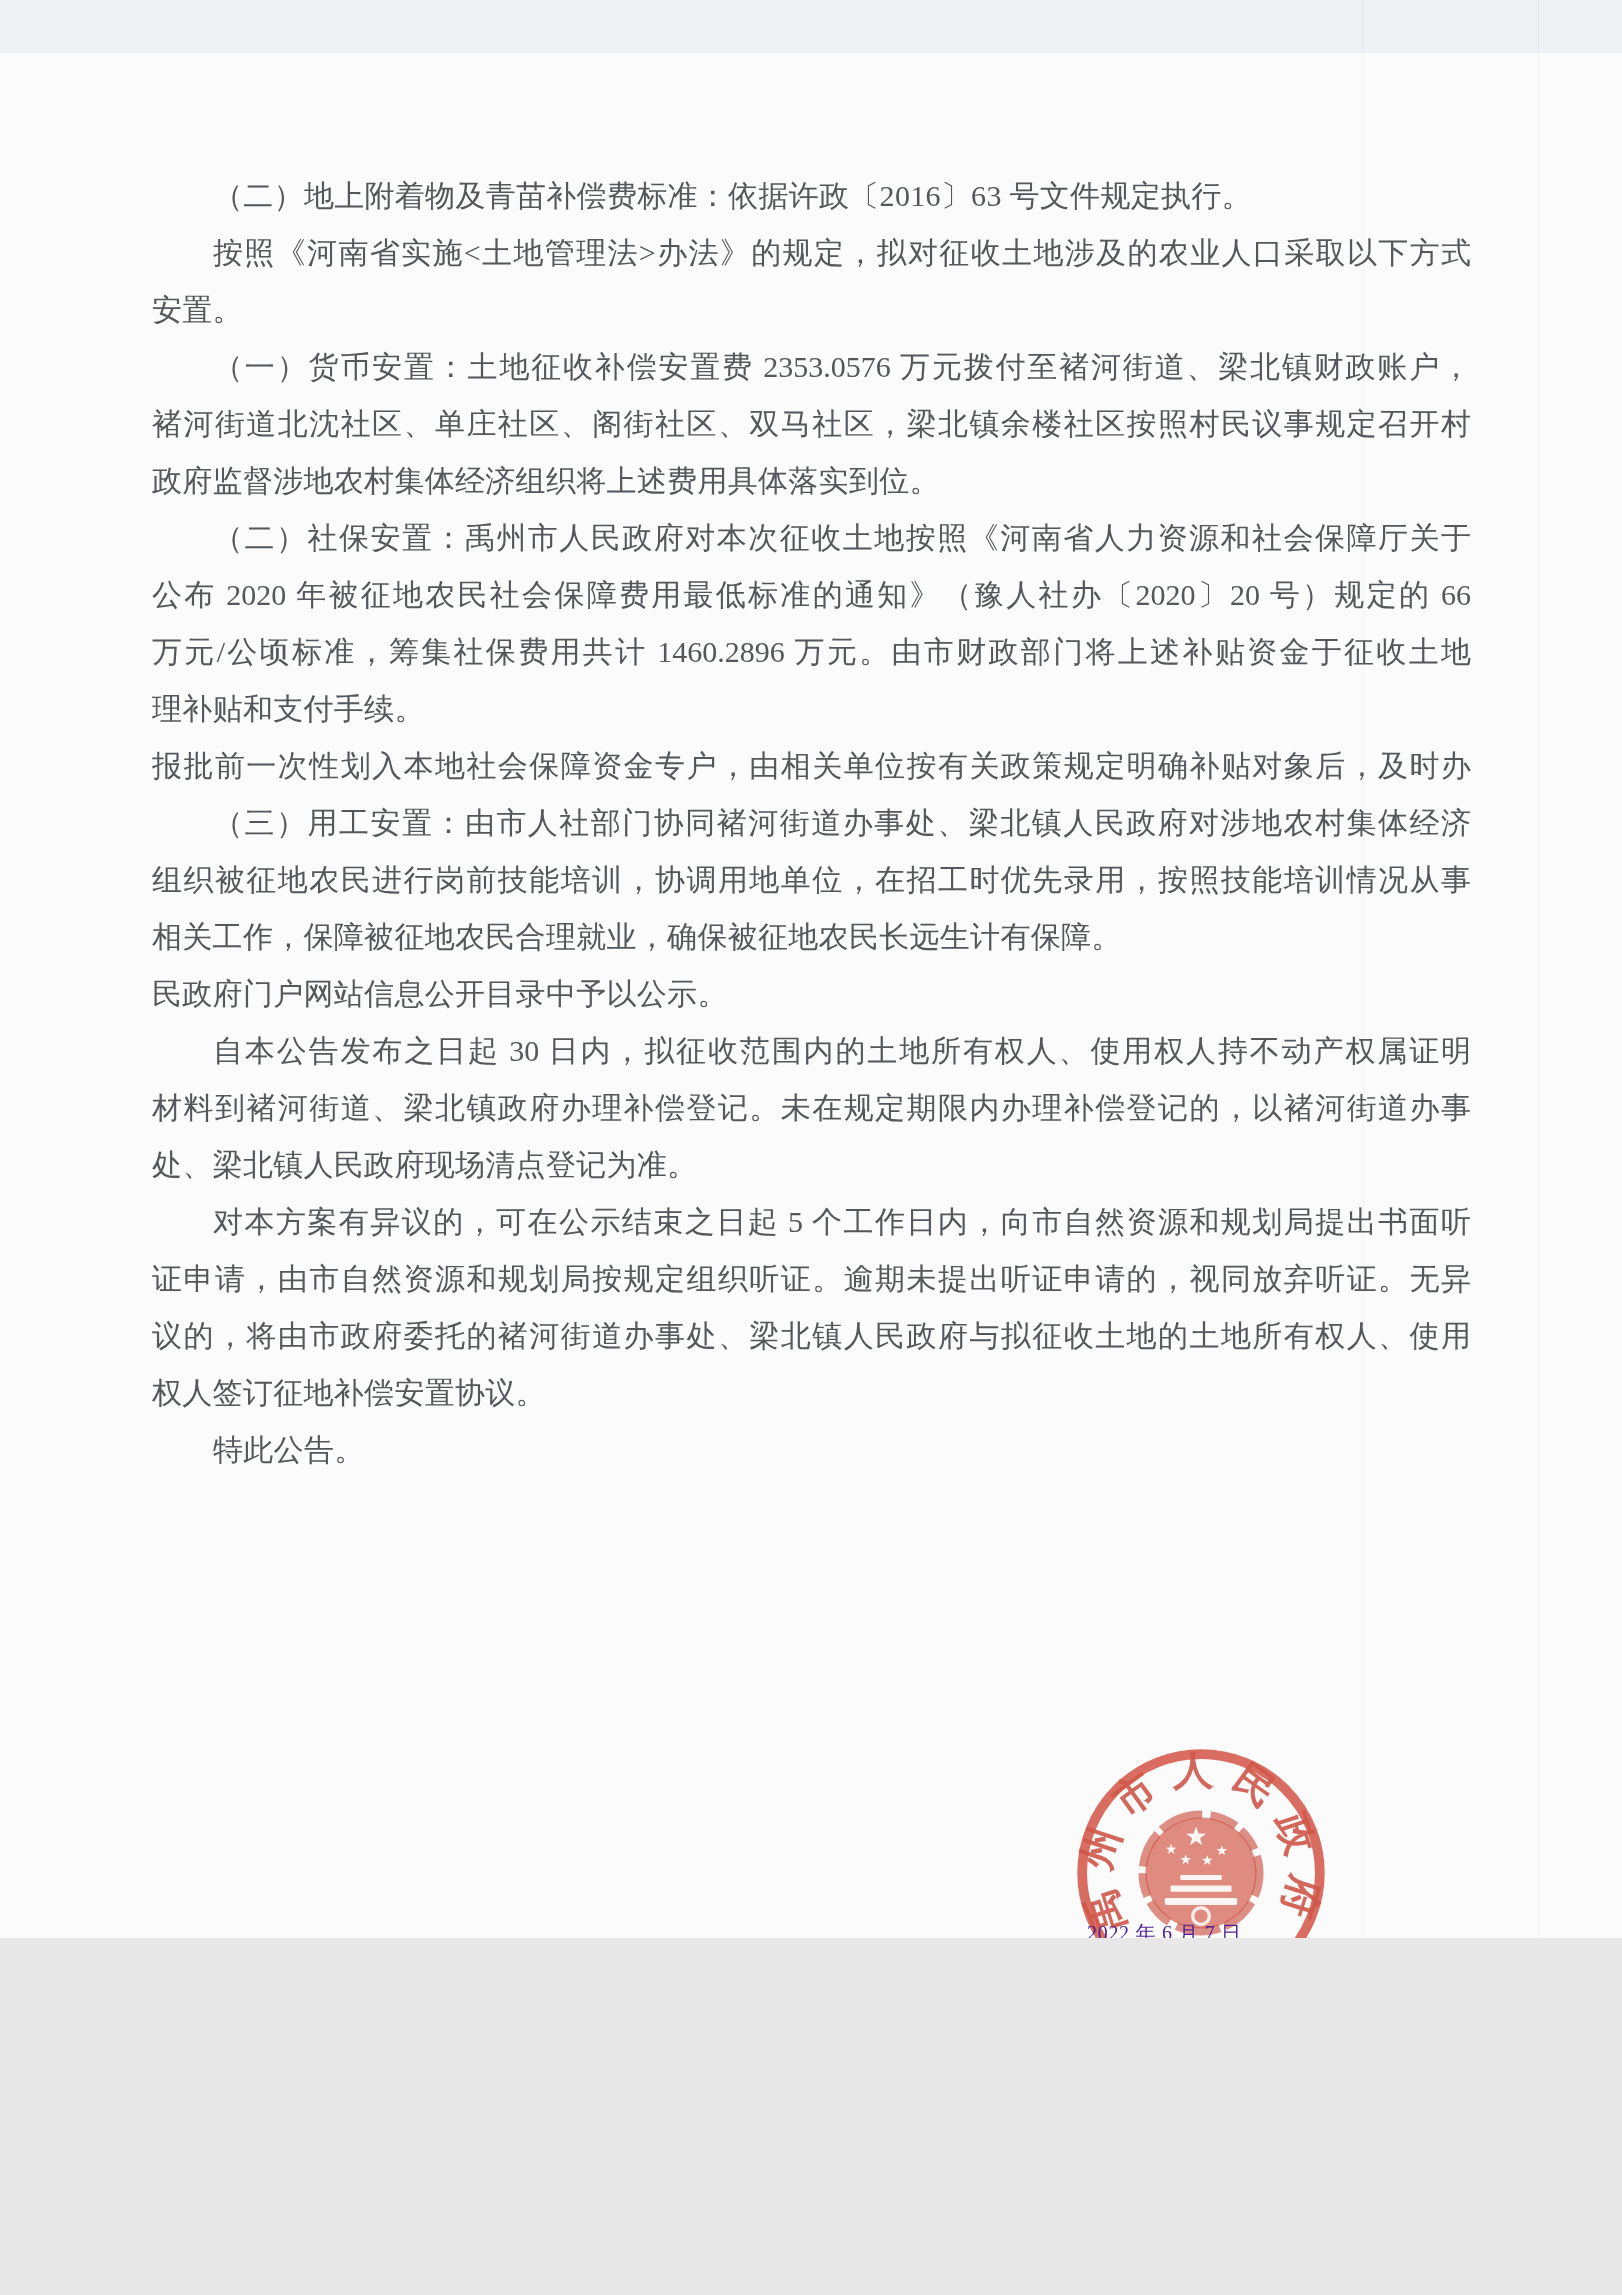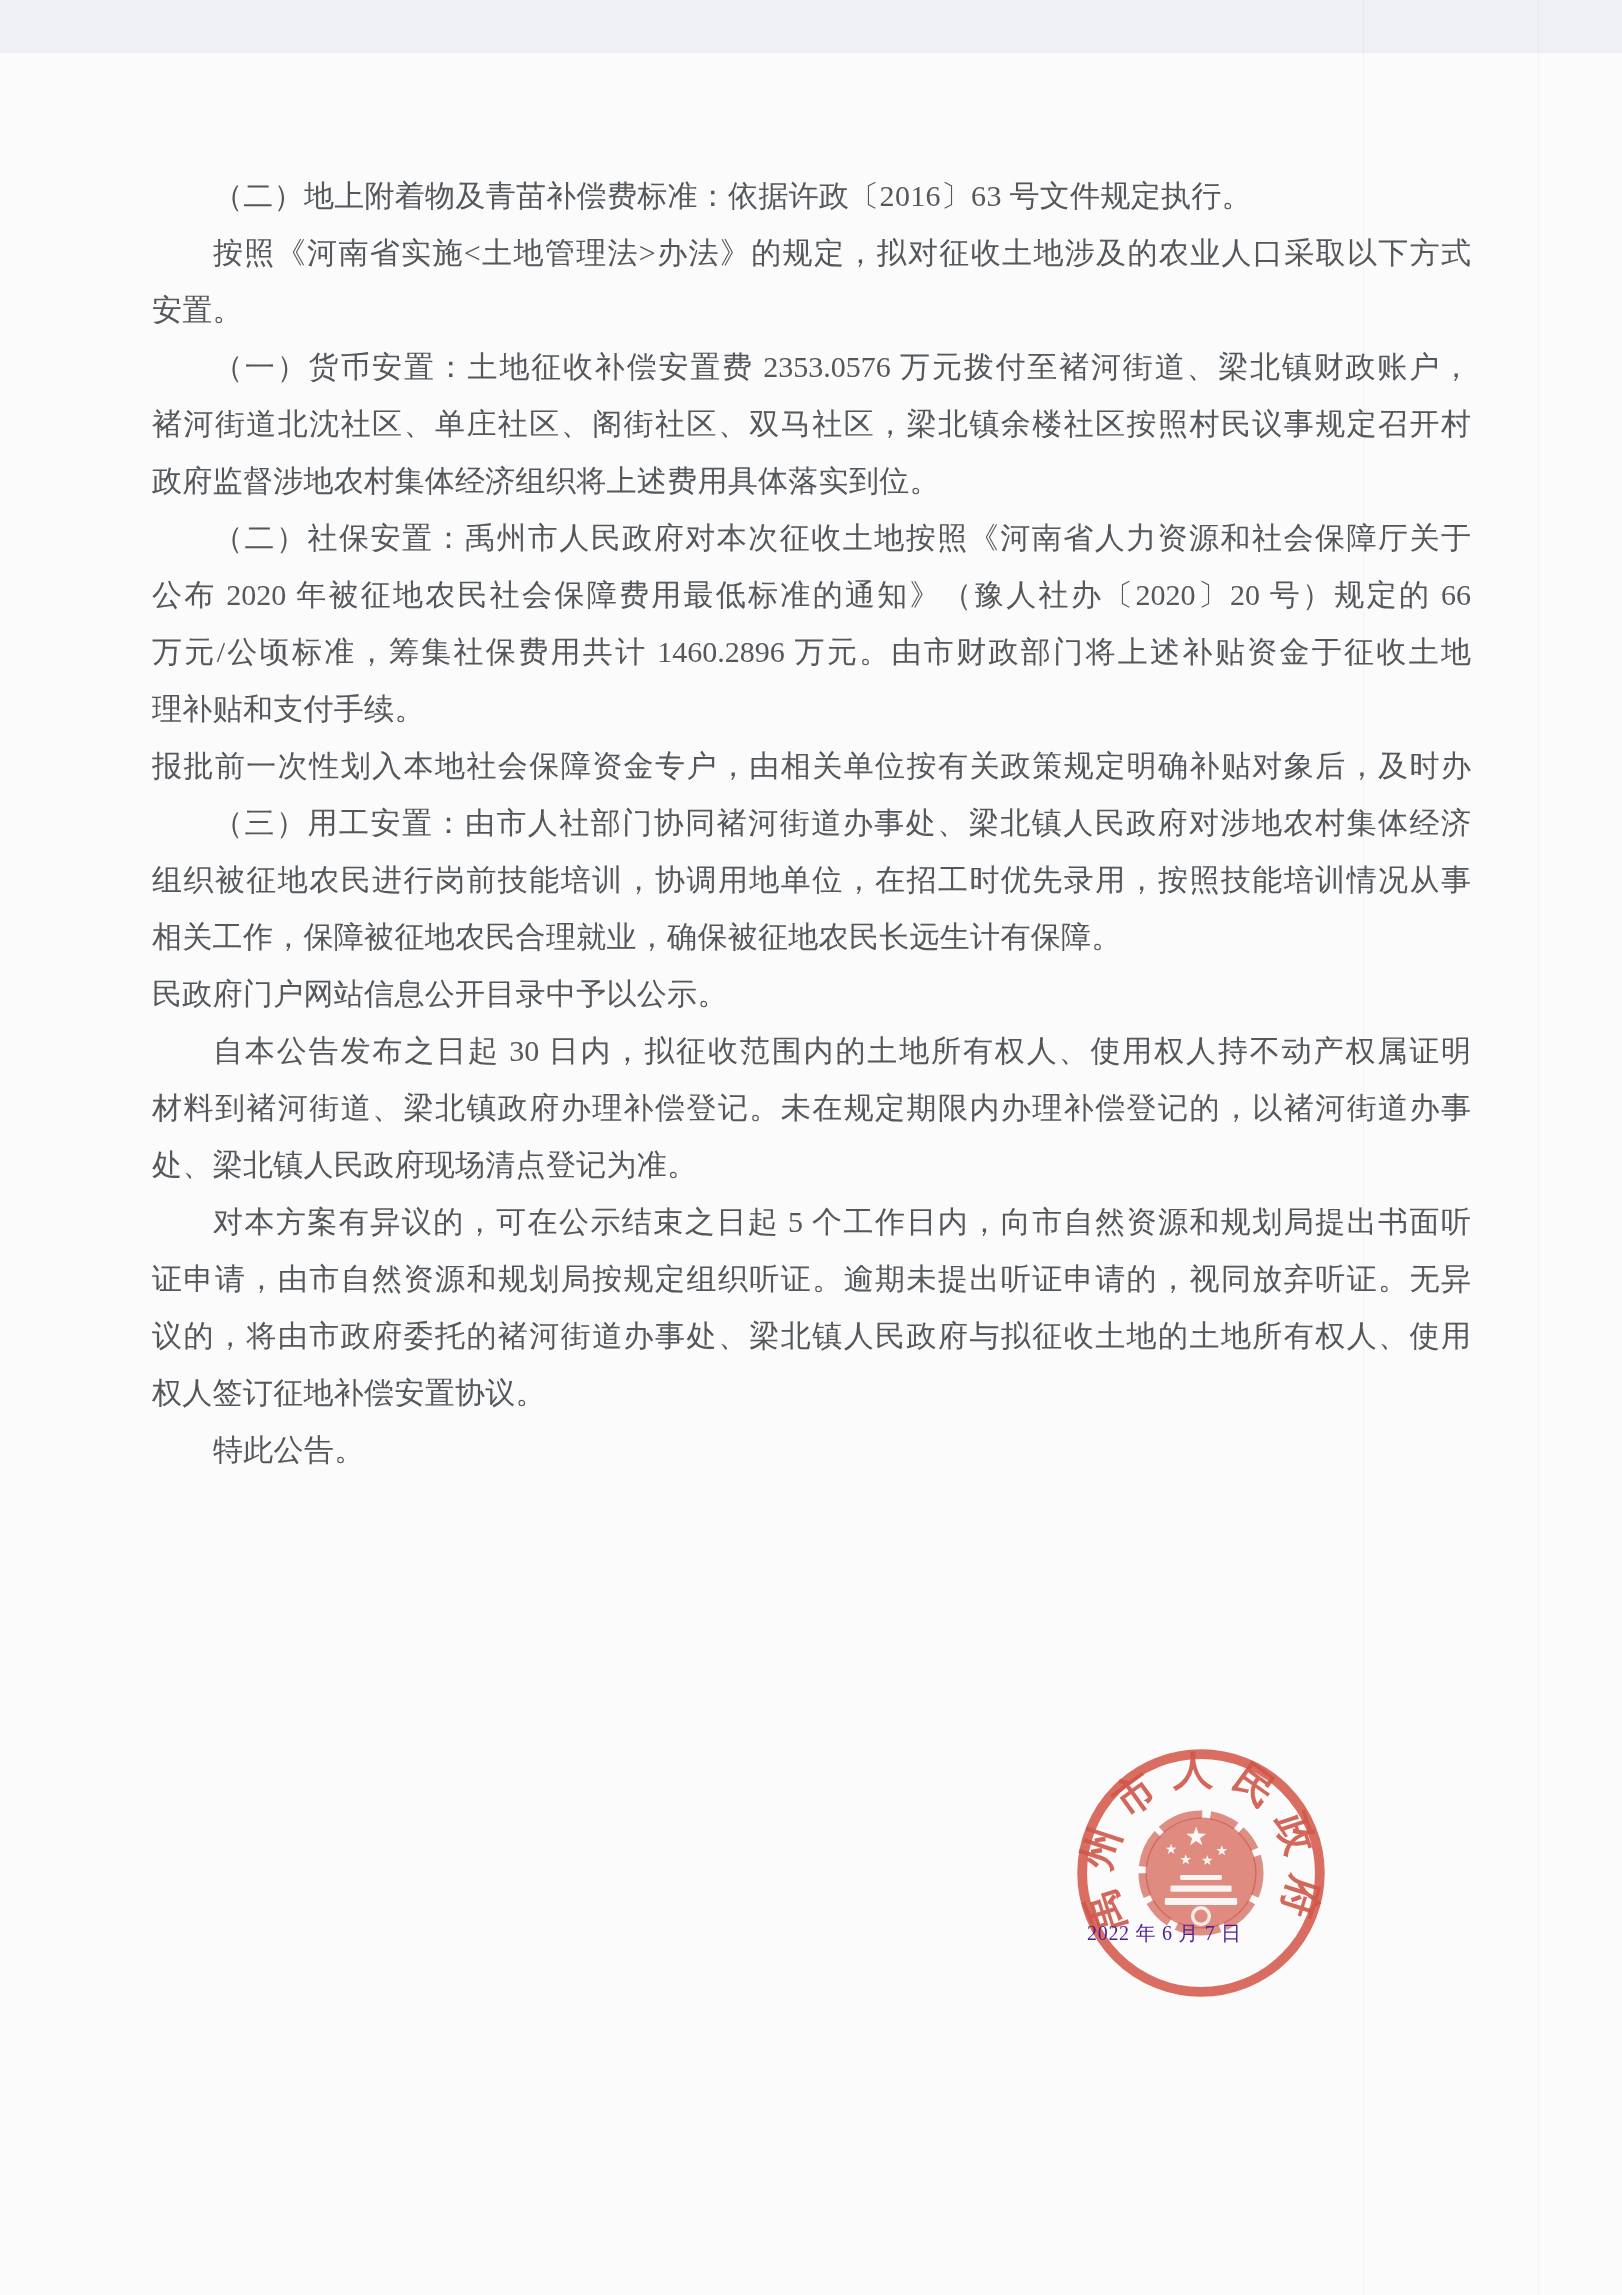--- a/index.html
+++ b/index.html
@@ -1,20 +1,20 @@
 <!DOCTYPE html>
 <html style="font-size:11px"><head>
 <meta charset="utf-8">
 <style>
   html, body { margin: 0; padding: 0; }
   body { background: #e8e8e8; }
   .page {
     position: relative;
     width: 1623px;
-    height: 2295px;
+    height: 1938px;
     margin: 0 auto;
     background: #fafbfa;
     overflow: hidden;
     font-family: "Liberation Serif", "DejaVu Serif", serif;
     color: #54575b;
   }
   .top-band {
     position: absolute;
     left: 0; top: 0;
     width: 100%; height: 53px;

